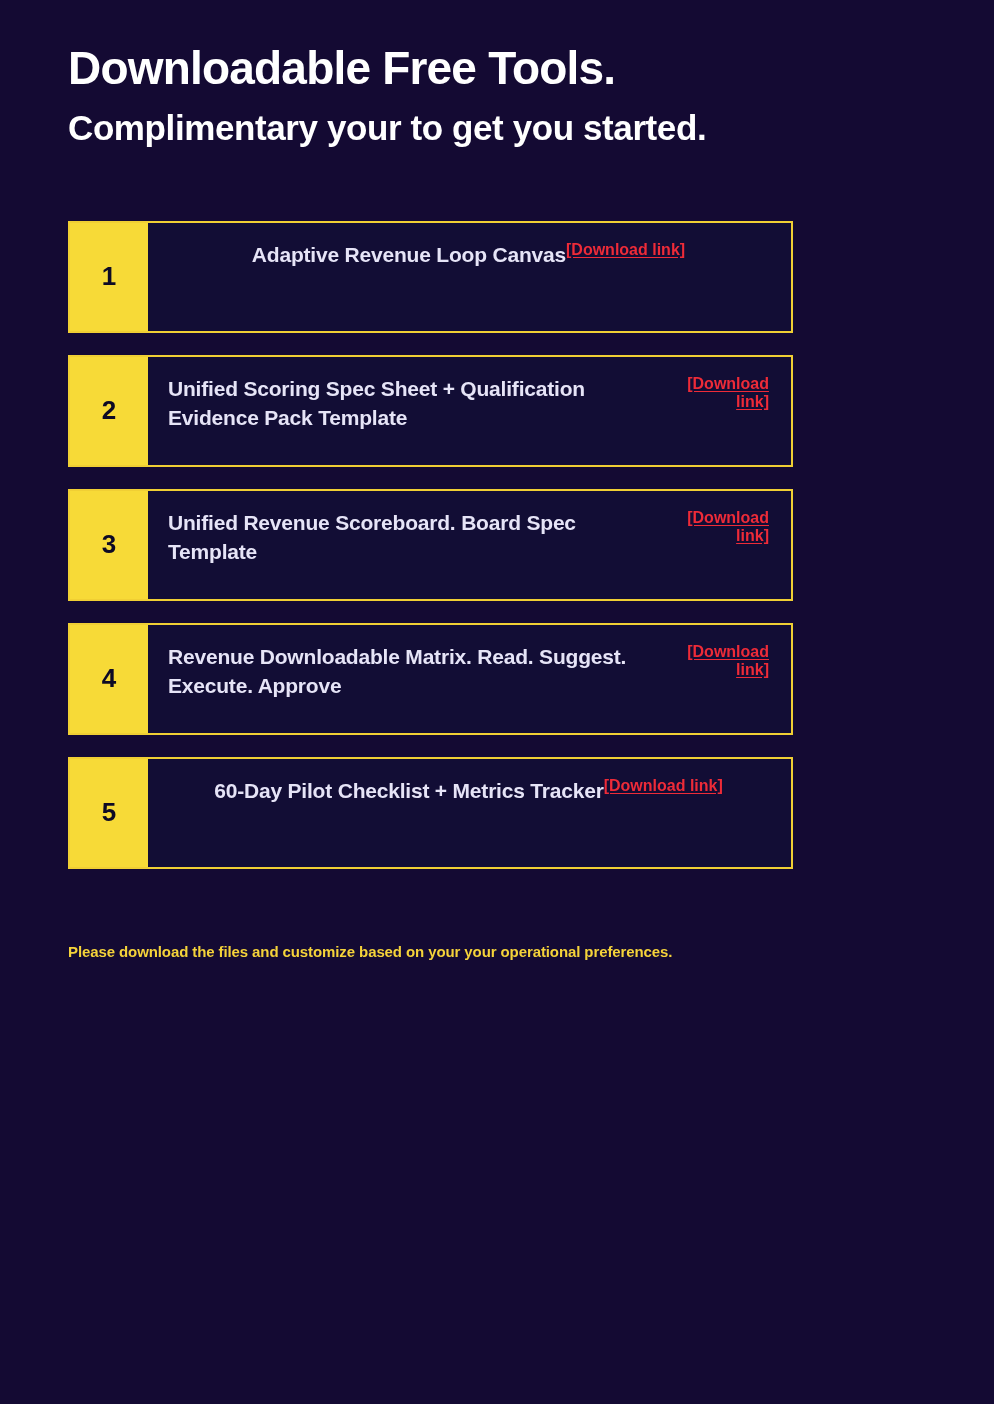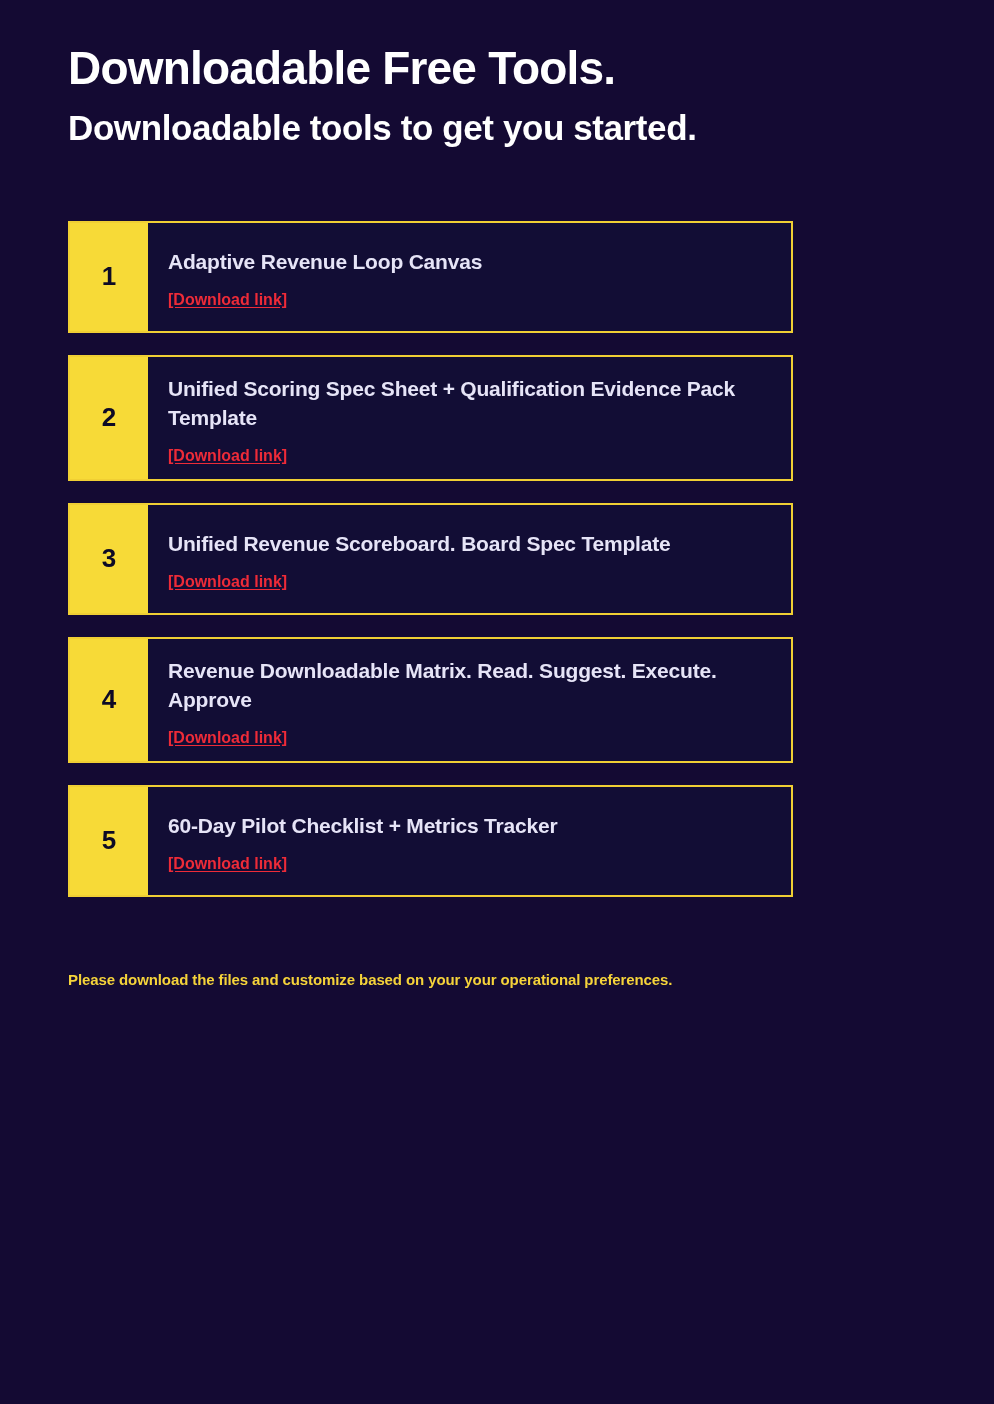--- a/index.html
+++ b/index.html
@@ -60,21 +60,21 @@
     align-items: center;
     justify-content: center;
     color: #0d0a25;
     font-size: 26px;
     font-weight: 700;
   }
   .tool-body {
     flex: 1 1 auto;
     padding: 18px 22px 14px 20px;
     display: flex;
-    flex-direction: column;
+    flex-direction: row;
     justify-content: center;
     box-sizing: border-box;
   }
   .tool-name {
     font-size: 21px;
     line-height: 1.38;
     font-weight: 700;
     color: #e6e4f7;
     letter-spacing: -0.2px;
     margin: 0 0 14px 0;
@@ -97,21 +97,21 @@
     letter-spacing: -0.1px;
   }
 </style>
 </head>
 <body>
 
 <div class="page">
 
   <div class="header">
     <h1 class="page-title">Downloadable Free Tools.</h1>
-    <h2 class="page-subtitle">Downloadable tools to get you started.</h2>
+    <h2 class="page-subtitle">Complimentary your to get you started.</h2>
   </div>
 
   <div class="tools-list">
 
     <div class="tool-card">
       <div class="tool-index">1</div>
       <div class="tool-body">
         <div class="tool-name">Adaptive Revenue Loop Canvas</div>
         <a class="tool-link">[Download link]</a>
       </div>

